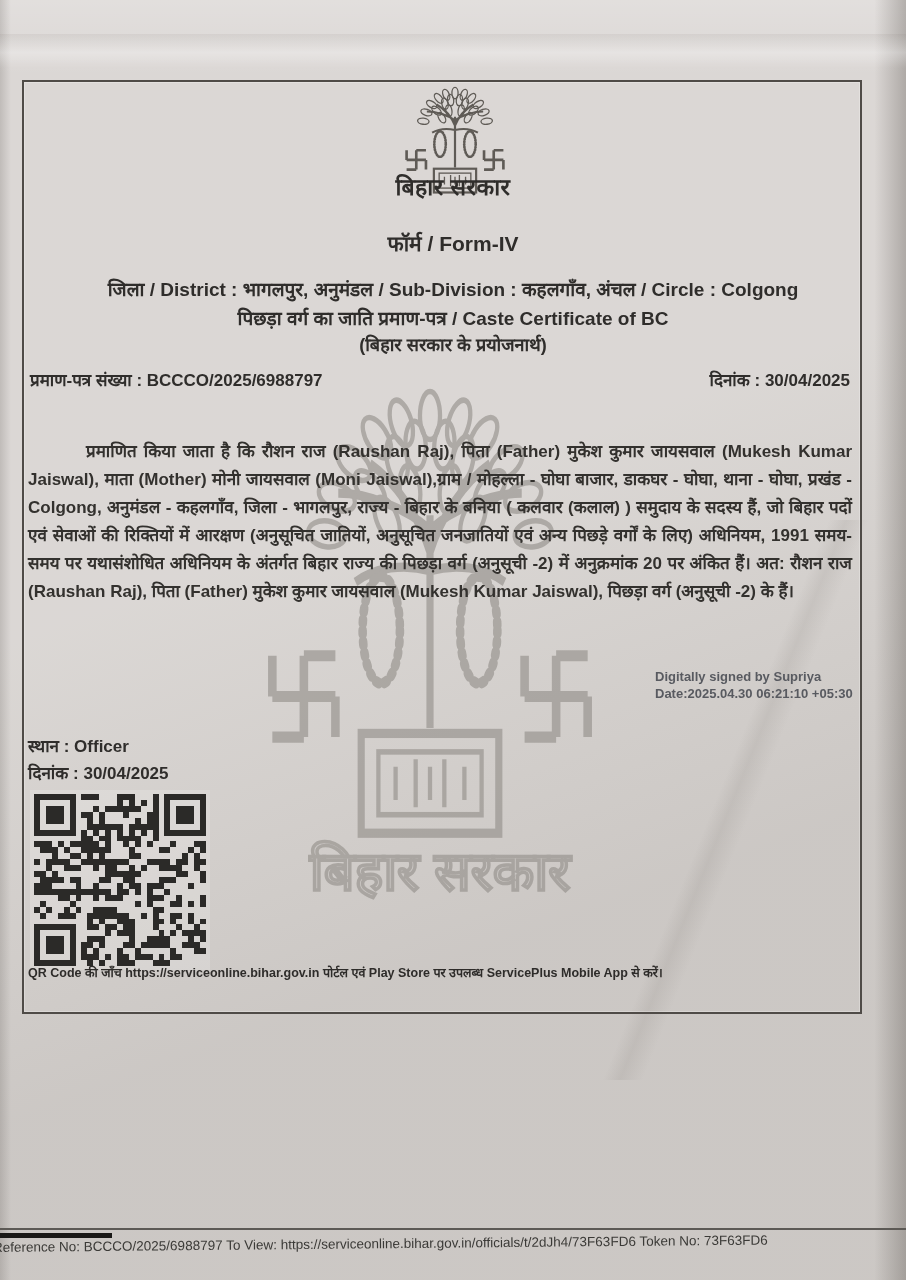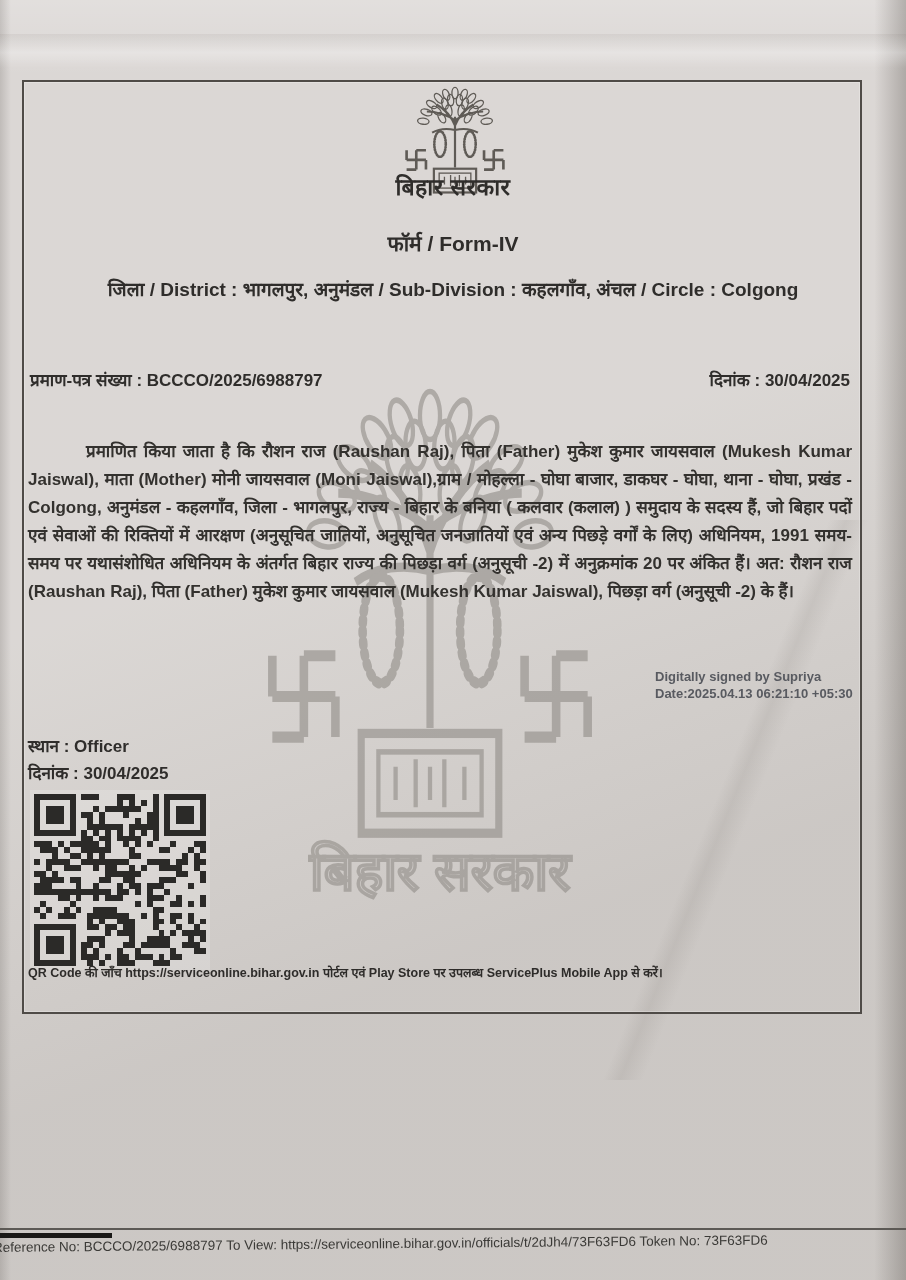--- a/index.html
+++ b/index.html
@@ -109,31 +109,33 @@
     <text x="200" y="52" text-anchor="middle" font-size="54" font-weight="bold" fill="rgba(0,0,0,0.04)" stroke="#8e8a85" stroke-width="1.8">बिहार सरकार</text>
   </svg>
 
   <svg class="abs z2" style="left:402px;top:86px;color:#5f5b56;" width="106" height="110" viewBox="0 0 240 250">
     <use href="#bihar-emblem"></use>
   </svg>
   <div class="abs z2 center hindi-title" style="top:170px;">बिहार सरकार</div>
   <div class="abs z2 center form-line" style="top:229px;">फॉर्म / Form-IV</div>
 
   <div class="abs z2 center sub-line" style="top:276px;">जिला / District : भागलपुर, अनुमंडल / Sub-Division : कहलगाँव, अंचल / Circle : Colgong</div>
+  <div class="abs z2 center sub-line" style="top:305px;">पिछड़ा वर्ग का जाति प्रमाण-पत्र / Caste Certificate of BC</div>
+  <div class="abs z2 center purpose" style="top:332px;">(बिहार सरकार के प्रयोजनार्थ)</div>
 
   <div class="abs z2 meta" style="left:30px;top:368px;">प्रमाण-पत्र संख्या : BCCCO/2025/6988797</div>
   <div class="abs z2 meta" style="right:56px;top:368px;">दिनांक : 30/04/2025</div>
 
   <div class="abs z2 bodytext" style="left:28px;top:438px;width:824px;">
     <p class="p1">प्रमाणित किया जाता है कि रौशन राज (Raushan Raj), पिता (Father) मुकेश कुमार जायसवाल (Mukesh Kumar Jaiswal), माता (Mother) मोनी जायसवाल (Moni Jaiswal),ग्राम / मोहल्ला - घोघा बाजार, डाकघर - घोघा, थाना - घोघा, प्रखंड - Colgong, अनुमंडल - कहलगाँव, जिला - भागलपुर, राज्य - बिहार के बनिया ( कलवार (कलाल) ) समुदाय के सदस्य हैं, जो बिहार पदों एवं सेवाओं की रिक्तियों में आरक्षण (अनुसूचित जातियों, अनुसूचित जनजातियों एवं अन्य पिछड़े वर्गों के लिए) अधिनियम, 1991 समय-समय पर यथासंशोधित अधिनियम के अंतर्गत बिहार राज्य की पिछड़ा वर्ग (अनुसूची -2) में अनुक्रमांक 20 पर अंकित हैं। अत: रौशन राज (Raushan Raj), पिता (Father) मुकेश कुमार जायसवाल (Mukesh Kumar Jaiswal), पिछड़ा वर्ग (अनुसूची -2) के हैं।</p>
   </div>
 
   <div class="abs z2 digsig" style="left:655px;top:668px;">
     <div>Digitally signed by Supriya</div>
-    <div>Date:2025.04.13 06:21:10 +05:30</div>
+    <div>Date:2025.04.30 06:21:10 +05:30</div>
   </div>
 
 
   <div class="abs z2 placedate" style="left:28px;top:733px;">
     <div>स्थान : Officer</div>
     <div>दिनांक : 30/04/2025</div>
   </div>
 
   <div class="qr">
       <span style="display:contents"><i style="grid-area:1/1"></i><i style="grid-area:1/2"></i><i style="grid-area:1/3"></i><i style="grid-area:1/4"></i><i style="grid-area:1/5"></i><i style="grid-area:1/6"></i><i style="grid-area:1/7"></i><i style="grid-area:1/9"></i><i style="grid-area:1/10"></i><i style="grid-area:1/11"></i><i style="grid-area:1/15"></i><i style="grid-area:1/16"></i><i style="grid-area:1/17"></i><i style="grid-area:1/21"></i><i style="grid-area:1/23"></i><i style="grid-area:1/24"></i><i style="grid-area:1/25"></i><i style="grid-area:1/26"></i><i style="grid-area:1/27"></i><i style="grid-area:1/28"></i><i style="grid-area:1/29"></i><i style="grid-area:2/1"></i><i style="grid-area:2/7"></i><i style="grid-area:2/15"></i><i style="grid-area:2/17"></i><i style="grid-area:2/19"></i><i style="grid-area:2/21"></i><i style="grid-area:2/23"></i><i style="grid-area:2/29"></i><i style="grid-area:3/1"></i><i style="grid-area:3/3"></i><i style="grid-area:3/4"></i><i style="grid-area:3/5"></i><i style="grid-area:3/7"></i><i style="grid-area:3/11"></i><i style="grid-area:3/13"></i><i style="grid-area:3/14"></i><i style="grid-area:3/15"></i><i style="grid-area:3/16"></i><i style="grid-area:3/17"></i><i style="grid-area:3/18"></i><i style="grid-area:3/21"></i><i style="grid-area:3/23"></i><i style="grid-area:3/25"></i><i style="grid-area:3/26"></i><i style="grid-area:3/27"></i><i style="grid-area:3/29"></i><i style="grid-area:4/1"></i><i style="grid-area:4/3"></i><i style="grid-area:4/4"></i><i style="grid-area:4/5"></i><i style="grid-area:4/7"></i><i style="grid-area:4/9"></i><i style="grid-area:4/10"></i><i style="grid-area:4/12"></i><i style="grid-area:4/16"></i><i style="grid-area:4/20"></i><i style="grid-area:4/21"></i><i style="grid-area:4/23"></i><i style="grid-area:4/25"></i><i style="grid-area:4/26"></i><i style="grid-area:4/27"></i><i style="grid-area:4/29"></i><i style="grid-area:5/1"></i><i style="grid-area:5/3"></i><i style="grid-area:5/4"></i><i style="grid-area:5/5"></i><i style="grid-area:5/7"></i><i style="grid-area:5/10"></i><i style="grid-area:5/12"></i><i style="grid-area:5/18"></i><i style="grid-area:5/20"></i><i style="grid-area:5/21"></i><i style="grid-area:5/23"></i><i style="grid-area:5/25"></i><i style="grid-area:5/26"></i><i style="grid-area:5/27"></i><i style="grid-area:5/29"></i><i style="grid-area:6/1"></i><i style="grid-area:6/7"></i><i style="grid-area:6/10"></i><i style="grid-area:6/11"></i><i style="grid-area:6/12"></i><i style="grid-area:6/13"></i><i style="grid-area:6/14"></i><i style="grid-area:6/15"></i><i style="grid-area:6/17"></i><i style="grid-area:6/18"></i><i style="grid-area:6/19"></i><i style="grid-area:6/20"></i><i style="grid-area:6/21"></i><i style="grid-area:6/23"></i><i style="grid-area:6/29"></i><i style="grid-area:7/1"></i><i style="grid-area:7/2"></i><i style="grid-area:7/3"></i><i style="grid-area:7/4"></i><i style="grid-area:7/5"></i><i style="grid-area:7/6"></i><i style="grid-area:7/7"></i><i style="grid-area:7/9"></i><i style="grid-area:7/11"></i><i style="grid-area:7/13"></i><i style="grid-area:7/15"></i><i style="grid-area:7/17"></i><i style="grid-area:7/19"></i><i style="grid-area:7/21"></i><i style="grid-area:7/23"></i><i style="grid-area:7/24"></i><i style="grid-area:7/25"></i><i style="grid-area:7/26"></i><i style="grid-area:7/27"></i><i style="grid-area:7/28"></i><i style="grid-area:7/29"></i><i style="grid-area:8/9"></i><i style="grid-area:8/10"></i><i style="grid-area:8/12"></i><i style="grid-area:8/13"></i><i style="grid-area:8/15"></i><i style="grid-area:8/16"></i><i style="grid-area:8/17"></i><i style="grid-area:8/18"></i><i style="grid-area:8/21"></i><i style="grid-area:9/1"></i><i style="grid-area:9/2"></i><i style="grid-area:9/3"></i><i style="grid-area:9/5"></i><i style="grid-area:9/7"></i><i style="grid-area:9/8"></i><i style="grid-area:9/9"></i><i style="grid-area:9/10"></i><i style="grid-area:9/11"></i><i style="grid-area:9/13"></i><i style="grid-area:9/16"></i><i style="grid-area:9/18"></i><i style="grid-area:9/20"></i><i style="grid-area:9/24"></i><i style="grid-area:9/28"></i><i style="grid-area:9/29"></i><i style="grid-area:10/2"></i><i style="grid-area:10/3"></i><i style="grid-area:10/4"></i><i style="grid-area:10/6"></i><i style="grid-area:10/9"></i><i style="grid-area:10/10"></i><i style="grid-area:10/11"></i><i style="grid-area:10/12"></i><i style="grid-area:10/13"></i><i style="grid-area:10/17"></i><i style="grid-area:10/22"></i><i style="grid-area:10/23"></i><i style="grid-area:10/27"></i><i style="grid-area:10/29"></i><i style="grid-area:11/4"></i><i style="grid-area:11/7"></i><i style="grid-area:11/8"></i><i style="grid-area:11/10"></i><i style="grid-area:11/12"></i><i style="grid-area:11/17"></i><i style="grid-area:11/18"></i><i style="grid-area:11/26"></i><i style="grid-area:11/28"></i><i style="grid-area:12/1"></i><i style="grid-area:12/3"></i><i style="grid-area:12/4"></i><i style="grid-area:12/5"></i><i style="grid-area:12/6"></i><i style="grid-area:12/9"></i><i style="grid-area:12/10"></i><i style="grid-area:12/11"></i><i style="grid-area:12/12"></i><i style="grid-area:12/13"></i><i style="grid-area:12/14"></i><i style="grid-area:12/15"></i><i style="grid-area:12/16"></i><i style="grid-area:12/20"></i><i style="grid-area:12/21"></i><i style="grid-area:12/22"></i><i style="grid-area:12/23"></i><i style="grid-area:12/25"></i><i style="grid-area:12/26"></i><i style="grid-area:12/28"></i><i style="grid-area:12/29"></i><i style="grid-area:13/3"></i><i style="grid-area:13/6"></i><i style="grid-area:13/7"></i><i style="grid-area:13/8"></i><i style="grid-area:13/11"></i><i style="grid-area:13/13"></i><i style="grid-area:13/14"></i><i style="grid-area:13/17"></i><i style="grid-area:13/19"></i><i style="grid-area:13/22"></i><i style="grid-area:13/23"></i><i style="grid-area:13/24"></i><i style="grid-area:13/25"></i><i style="grid-area:13/28"></i><i style="grid-area:14/1"></i><i style="grid-area:14/2"></i><i style="grid-area:14/4"></i><i style="grid-area:14/13"></i><i style="grid-area:14/14"></i><i style="grid-area:14/15"></i><i style="grid-area:14/16"></i><i style="grid-area:14/17"></i><i style="grid-area:14/18"></i><i style="grid-area:14/25"></i><i style="grid-area:14/26"></i><i style="grid-area:14/29"></i><i style="grid-area:15/2"></i><i style="grid-area:15/3"></i><i style="grid-area:15/4"></i><i style="grid-area:15/5"></i><i style="grid-area:15/7"></i><i style="grid-area:15/8"></i><i style="grid-area:15/12"></i><i style="grid-area:15/13"></i><i style="grid-area:15/16"></i><i style="grid-area:15/17"></i><i style="grid-area:15/22"></i><i style="grid-area:15/23"></i><i style="grid-area:15/24"></i><i style="grid-area:15/29"></i><i style="grid-area:16/1"></i><i style="grid-area:16/2"></i><i style="grid-area:16/3"></i><i style="grid-area:16/8"></i><i style="grid-area:16/11"></i><i style="grid-area:16/15"></i><i style="grid-area:16/17"></i><i style="grid-area:16/18"></i><i style="grid-area:16/20"></i><i style="grid-area:16/21"></i><i style="grid-area:16/22"></i><i style="grid-area:16/27"></i><i style="grid-area:17/1"></i><i style="grid-area:17/2"></i><i style="grid-area:17/3"></i><i style="grid-area:17/4"></i><i style="grid-area:17/5"></i><i style="grid-area:17/6"></i><i style="grid-area:17/7"></i><i style="grid-area:17/8"></i><i style="grid-area:17/9"></i><i style="grid-area:17/10"></i><i style="grid-area:17/11"></i><i style="grid-area:17/12"></i><i style="grid-area:17/13"></i><i style="grid-area:17/15"></i><i style="grid-area:17/16"></i><i style="grid-area:17/18"></i><i style="grid-area:17/20"></i><i style="grid-area:17/23"></i><i style="grid-area:18/5"></i><i style="grid-area:18/6"></i><i style="grid-area:18/8"></i><i style="grid-area:18/11"></i><i style="grid-area:18/13"></i><i style="grid-area:18/14"></i><i style="grid-area:18/15"></i><i style="grid-area:18/20"></i><i style="grid-area:18/21"></i><i style="grid-area:18/22"></i><i style="grid-area:18/25"></i><i style="grid-area:18/29"></i><i style="grid-area:19/2"></i><i style="grid-area:19/7"></i><i style="grid-area:19/18"></i><i style="grid-area:19/20"></i><i style="grid-area:19/24"></i><i style="grid-area:19/25"></i><i style="grid-area:19/27"></i><i style="grid-area:19/29"></i><i style="grid-area:20/1"></i><i style="grid-area:20/3"></i><i style="grid-area:20/6"></i><i style="grid-area:20/8"></i><i style="grid-area:20/11"></i><i style="grid-area:20/12"></i><i style="grid-area:20/13"></i><i style="grid-area:20/14"></i><i style="grid-area:20/21"></i><i style="grid-area:20/22"></i><i style="grid-area:21/2"></i><i style="grid-area:21/5"></i><i style="grid-area:21/6"></i><i style="grid-area:21/7"></i><i style="grid-area:21/10"></i><i style="grid-area:21/11"></i><i style="grid-area:21/12"></i><i style="grid-area:21/13"></i><i style="grid-area:21/14"></i><i style="grid-area:21/15"></i><i style="grid-area:21/16"></i><i style="grid-area:21/19"></i><i style="grid-area:21/21"></i><i style="grid-area:21/24"></i><i style="grid-area:21/25"></i><i style="grid-area:21/27"></i><i style="grid-area:22/10"></i><i style="grid-area:22/12"></i><i style="grid-area:22/15"></i><i style="grid-area:22/16"></i><i style="grid-area:22/17"></i><i style="grid-area:22/21"></i><i style="grid-area:22/22"></i><i style="grid-area:22/24"></i><i style="grid-area:22/27"></i><i style="grid-area:22/29"></i><i style="grid-area:23/1"></i><i style="grid-area:23/2"></i><i style="grid-area:23/3"></i><i style="grid-area:23/4"></i><i style="grid-area:23/5"></i><i style="grid-area:23/6"></i><i style="grid-area:23/7"></i><i style="grid-area:23/10"></i><i style="grid-area:23/11"></i><i style="grid-area:23/13"></i><i style="grid-area:23/14"></i><i style="grid-area:23/16"></i><i style="grid-area:23/17"></i><i style="grid-area:23/21"></i><i style="grid-area:23/25"></i><i style="grid-area:23/28"></i><i style="grid-area:24/1"></i><i style="grid-area:24/7"></i><i style="grid-area:24/13"></i><i style="grid-area:24/15"></i><i style="grid-area:24/16"></i><i style="grid-area:24/17"></i><i style="grid-area:24/22"></i><i style="grid-area:24/24"></i><i style="grid-area:24/26"></i><i style="grid-area:24/27"></i><i style="grid-area:24/28"></i><i style="grid-area:24/29"></i><i style="grid-area:25/1"></i><i style="grid-area:25/3"></i><i style="grid-area:25/4"></i><i style="grid-area:25/5"></i><i style="grid-area:25/7"></i><i style="grid-area:25/10"></i><i style="grid-area:25/11"></i><i style="grid-area:25/12"></i><i style="grid-area:25/17"></i><i style="grid-area:25/20"></i><i style="grid-area:25/21"></i><i style="grid-area:25/22"></i><i style="grid-area:25/23"></i><i style="grid-area:25/27"></i><i style="grid-area:25/29"></i><i style="grid-area:26/1"></i><i style="grid-area:26/3"></i><i style="grid-area:26/4"></i><i style="grid-area:26/5"></i><i style="grid-area:26/7"></i><i style="grid-area:26/9"></i><i style="grid-area:26/10"></i><i style="grid-area:26/12"></i><i style="grid-area:26/16"></i><i style="grid-area:26/17"></i><i style="grid-area:26/19"></i><i style="grid-area:26/20"></i><i style="grid-area:26/21"></i><i style="grid-area:26/22"></i><i style="grid-area:26/23"></i><i style="grid-area:26/26"></i><i style="grid-area:26/27"></i><i style="grid-area:26/28"></i><i style="grid-area:27/1"></i><i style="grid-area:27/3"></i><i style="grid-area:27/4"></i><i style="grid-area:27/5"></i><i style="grid-area:27/7"></i><i style="grid-area:27/9"></i><i style="grid-area:27/11"></i><i style="grid-area:27/15"></i><i style="grid-area:27/18"></i><i style="grid-area:27/24"></i><i style="grid-area:27/28"></i><i style="grid-area:27/29"></i><i style="grid-area:28/1"></i><i style="grid-area:28/7"></i><i style="grid-area:28/9"></i><i style="grid-area:28/10"></i><i style="grid-area:28/11"></i><i style="grid-area:28/13"></i><i style="grid-area:28/15"></i><i style="grid-area:28/16"></i><i style="grid-area:28/18"></i><i style="grid-area:28/19"></i><i style="grid-area:28/20"></i><i style="grid-area:28/22"></i><i style="grid-area:28/24"></i><i style="grid-area:28/25"></i><i style="grid-area:29/1"></i><i style="grid-area:29/2"></i><i style="grid-area:29/3"></i><i style="grid-area:29/4"></i><i style="grid-area:29/5"></i><i style="grid-area:29/6"></i><i style="grid-area:29/7"></i><i style="grid-area:29/10"></i><i style="grid-area:29/12"></i><i style="grid-area:29/15"></i><i style="grid-area:29/16"></i><i style="grid-area:29/17"></i><i style="grid-area:29/21"></i><i style="grid-area:29/22"></i><i style="grid-area:29/23"></i></span>

